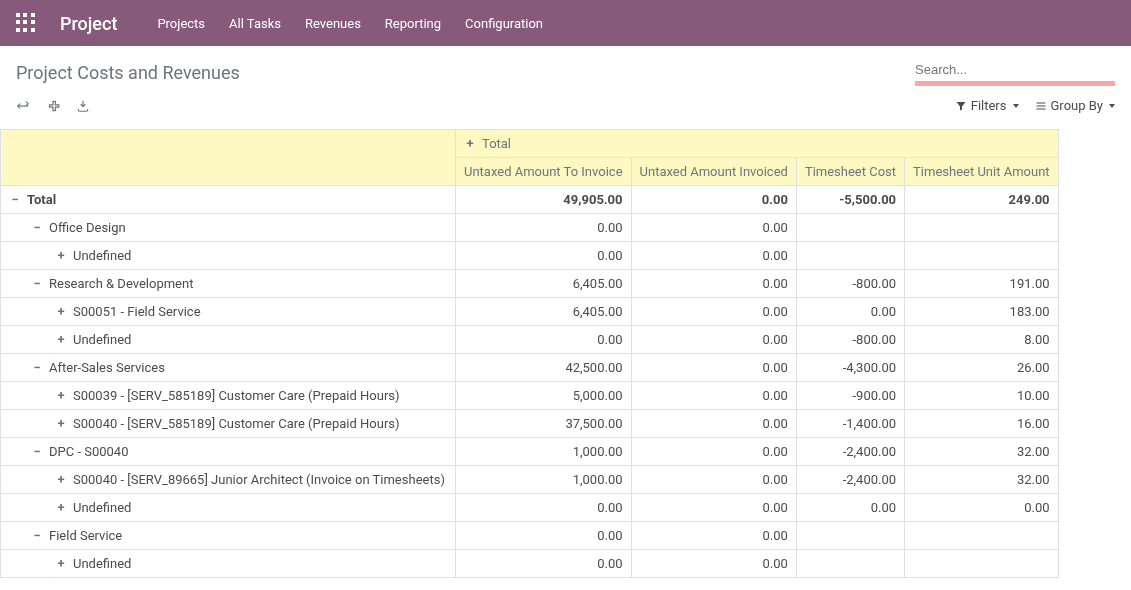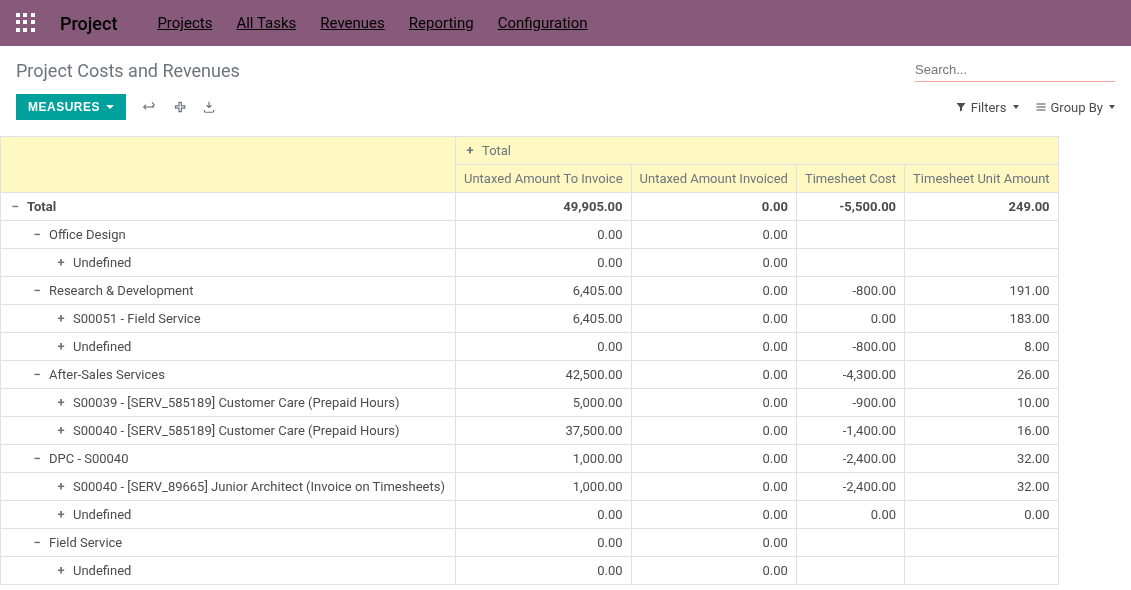--- a/index.html
+++ b/index.html
@@ -1,27 +1,27 @@
 <!DOCTYPE html>
 <html><head>
 <meta charset="utf-8">
 <style>
 * { margin: 0; padding: 0; box-sizing: border-box; }
 body { font-family: -apple-system, BlinkMacSystemFont, "Segoe UI", Roboto, "Helvetica Neue", sans-serif; font-size: 13px; color: #4c4c4c; background: #fff; }
 
-.navbar { background: #875A7B; height: 46px; display: flex; align-items: center; padding: 0 16px; color: #000000; }
+.navbar { background: #875A7B; height: 46px; display: flex; align-items: center; padding: 0 16px; color: #ffffff; }
 .navbar .apps-icon { width: 20px; height: 20px; display: grid; grid-template-columns: repeat(3, 1fr); grid-template-rows: repeat(3, 1fr); gap: 2px; margin-right: 24px; cursor: pointer; }
 .navbar .apps-icon span { background: #fff; width: 4px; height: 4px; }
 .navbar .brand { font-size: 18px; font-weight: 500; margin-right: 40px; }
-.navbar .nav-item { margin-right: 24px; font-size: 15px; cursor: pointer; text-decoration: underline; }
+.navbar .nav-item { margin-right: 24px; font-size: 13px; cursor: pointer; }
 
 .control-panel { padding: 12px 16px 0 16px; display: flex; justify-content: space-between; align-items: center; }
 .cp-left .title { font-size: 18px; color: #6c757d; font-weight: 400; }
 .cp-right { }
-.search-input { border: none; border-bottom: 1px solid #fca5a5; padding: 4px 0; width: 200px; font-size: 13px; outline: none; color: #6c757d; }
+.search-input { border: none; border-bottom: 5px solid #fca5a5; padding: 4px 0; width: 200px; font-size: 13px; outline: none; color: #6c757d; }
 
 .toolbar { padding: 12px 16px 16px 16px; display: flex; justify-content: space-between; align-items: center; }
 .toolbar-left { display: flex; align-items: center; gap: 16px; }
 .toolbar-right { display: flex; align-items: center; gap: 16px; }
 
 .btn-measures { background: #00A09D; color: #fff; border: none; padding: 6px 12px; font-size: 12px; font-weight: 600; letter-spacing: 0.5px; cursor: pointer; display: flex; align-items: center; gap: 6px; }
 .btn-measures .caret { width: 0; height: 0; border-left: 4px solid transparent; border-right: 4px solid transparent; border-top: 4px solid #fff; }
 
 .icon-btn { color: #6c757d; cursor: pointer; font-size: 13px; }
 
@@ -73,24 +73,20 @@
   <div class="cp-left">
     <div class="title">Project Costs and Revenues</div>
   </div>
   <div class="cp-right">
     <input class="search-input" placeholder="Search..." style="">
   </div>
 </div>
 
 <div class="toolbar">
   <div class="toolbar-left">
-    <button class="btn-measures">
-      <span>MEASURES</span>
-      <span class="caret"></span>
-    </button>
     <span class="icon-btn">
       <svg width="14" height="14" viewBox="0 0 24 24" fill="none" stroke="#6c757d" stroke-width="2">
           <path d="M7 8l-4 4 4 4"></path>
           <path d="M3 12h18"></path>
           <path d="M17 4l4 4-4 4"></path>
         </svg>
     </span>
     <span class="icon-btn">
       <svg width="14" height="14" viewBox="0 0 24 24" fill="#6c757d">
           <path d="M12 4v6H6v4h6v6h4v-6h6v-4h-6V4z" fill="none" stroke="#6c757d" stroke-width="2"></path>

